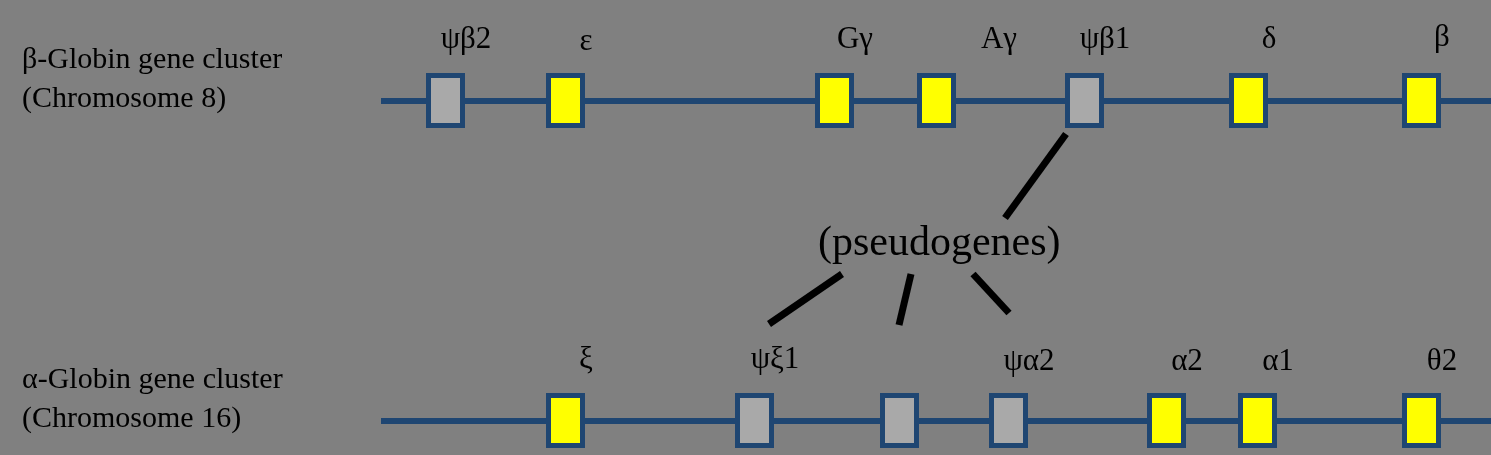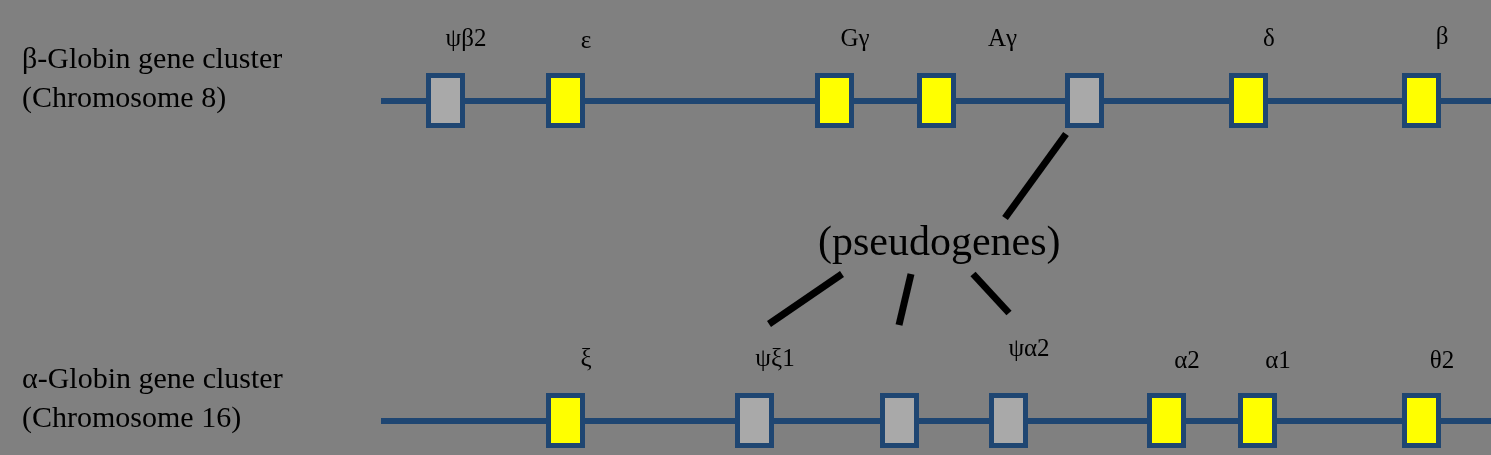--- a/index.html
+++ b/index.html
@@ -44,21 +44,21 @@
     height: 55px;
     box-sizing: border-box;
     border: 5px solid #1f4672;
     background: #ffff00;
   }
   .gene-box.pseudo {
     background: #a9a9a9;
   }
   .gene-label {
     position: absolute;
-    font-size: 25px;
+    font-size: 31px;
     line-height: 31px;
     color: #000000;
     white-space: nowrap;
     text-align: center;
     width: 120px;
     margin-left: -40px;
   }
   .pseudogenes-label {
     position: absolute;
     left: 818px;
@@ -95,20 +95,21 @@
   <div class="gene-box" style="left:546px; top:73px;"></div>
   <div class="gene-label" style="left:566px; top:24px;">ε</div>
 
   <div class="gene-box" style="left:815px; top:73px;"></div>
   <div class="gene-label" style="left:835px; top:22px;">Gγ</div>
 
   <div class="gene-box" style="left:917px; top:73px;"></div>
   <div class="gene-label" style="left:937px; top:22px;text-align:right;">Aγ</div>
 
   <div class="gene-box pseudo" style="left:1065px; top:73px;"></div>
+  <div class="gene-label" style="left:1085px; top:22px;">ψβ1</div>
 
   <div class="gene-box" style="left:1229px; top:73px;"></div>
   <div class="gene-label" style="left:1249px; top:22px;">δ</div>
 
   <div class="gene-box" style="left:1402px; top:73px;"></div>
   <div class="gene-label" style="left:1422px; top:20px;">β</div>
 
   <div class="pseudogenes-label">(pseudogenes)</div>
 
   <svg id="connectors" viewBox="0 0 1491 455">
@@ -127,21 +128,21 @@
 
   <div class="gene-box" style="left:546px; top:393px;"></div>
   <div class="gene-label" style="left:566px; top:342px;">ξ</div>
 
   <div class="gene-box pseudo" style="left:735px; top:393px;"></div>
   <div class="gene-label" style="left:755px; top:342px;">ψξ1</div>
 
   <div class="gene-box pseudo" style="left:880px; top:393px;"></div>
 
   <div class="gene-box pseudo" style="left:989px; top:393px;"></div>
-  <div class="gene-label" style="left:1009px; top:332px;">ψα2</div>
+  <div class="gene-label" style="left:1009px; top:344px;">ψα2</div>
 
   <div class="gene-box" style="left:1147px; top:393px;"></div>
   <div class="gene-label" style="left:1167px; top:344px;">α2</div>
 
   <div class="gene-box" style="left:1238px; top:393px;"></div>
   <div class="gene-label" style="left:1258px; top:344px;">α1</div>
 
   <div class="gene-box" style="left:1402px; top:393px;"></div>
   <div class="gene-label" style="left:1422px; top:344px;">θ2</div>
 

